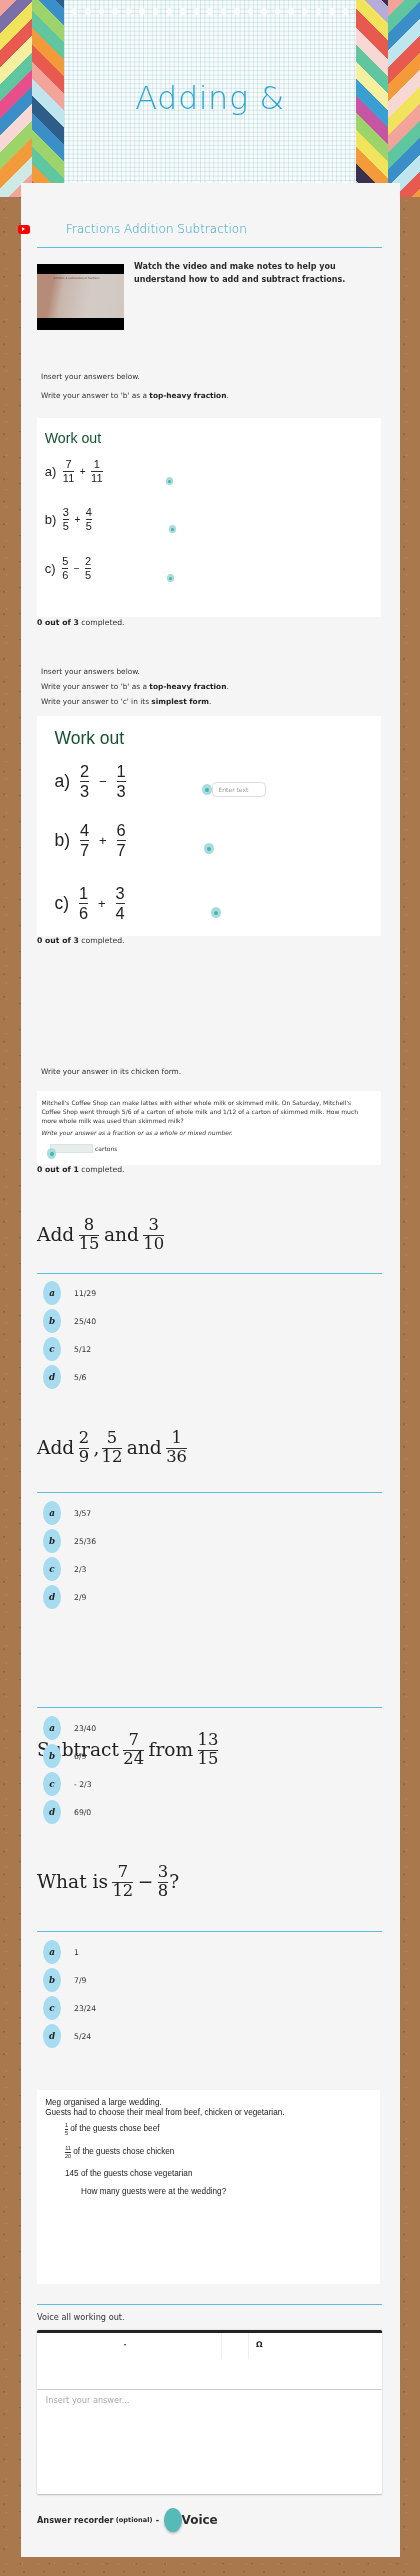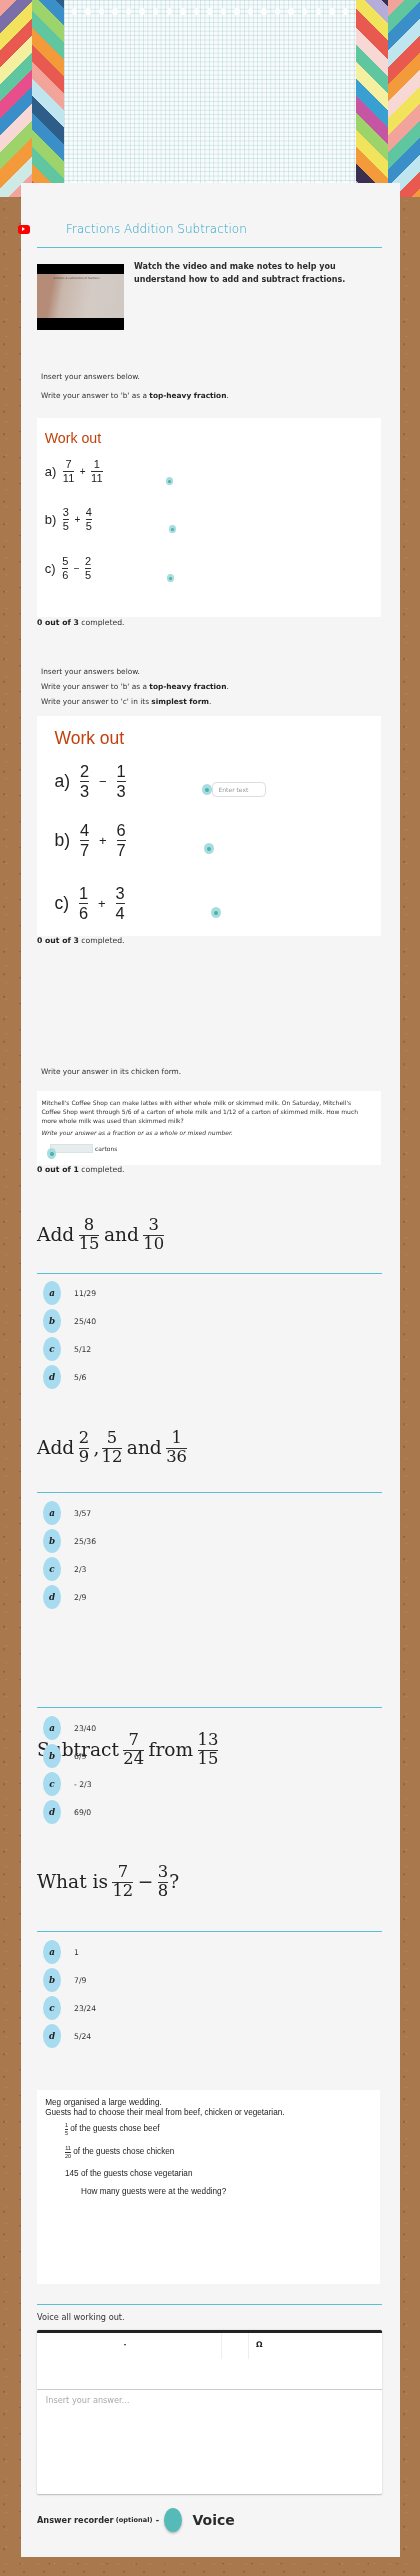--- a/index.html
+++ b/index.html
@@ -63,21 +63,21 @@
     .rule { position: absolute; height: 0.5px; background: #5cbdd6; }
     .thumb { left: 37px; top: 264px; width: 87px; height: 66px; background: #000; }
     .thumb-inner { position: absolute; left: 0; top: 10.4px; width: 87px; height: 44px;
       background: linear-gradient(100deg, #b48c78 0 18%, #c9b6ab 30%, #d4cbc5 60%, #cfc8c2 100%); }
     .thumb-caption { position: absolute; left: 16.4px; top: 1.6px; font-size: 2.7px; color: #555; font-style: italic; }
     .video-desc { left: 134px; top: 260px; width: 241px; font-size: 8px; font-weight: bold; line-height: 13px; color: #2b2b2b; font-family: "DejaVu Sans", sans-serif; }
 
     .instr { font-size: 7.4px; color: #333; line-height: 10px; }
     .instr b { color: #222; }
     .wbox { position: absolute; left: 37px; background: #fff; width: 344px; }
-    .workout-h { position: absolute; font-family: "Liberation Sans", sans-serif; color: #c2410c; }
+    .workout-h { position: absolute; font-family: "Liberation Sans", sans-serif; color: #14532d; }
     .prob { position: absolute; font-family: "Liberation Sans", sans-serif; color: #222; display: flex; align-items: center; }
     .frac { display: inline-flex; flex-direction: column; align-items: center; margin: 0 2.2px; }
     .frac .n, .frac .d { line-height: 1; }
     .frac .bar { height: 0.8px; background: #333; align-self: stretch; margin: 1.1px 0; }
     .op { margin: 0 3.3px; }
     .dot { position: absolute; border-radius: 50%; background: #a9dcdc; }
     .dot::after { content: ""; position: absolute; left: 50%; top: 50%; width: 40%; height: 40%; margin: -20% 0 0 -20%; border-radius: 50%; background: #47b3b3; }
     .text-input { position: absolute; border: 0.5px solid #ddd; border-radius: 4.4px; background: #fff; font-size: 6px; color: #999; padding: 3.3px 5.5px; font-family: "DejaVu Sans", sans-serif; }
     .completed { font-size: 7.7px; color: #333; }
     .completed b { color: #222; }
@@ -105,21 +105,21 @@
     .tb-blank { position: absolute; left: 186px; top: 3.3px; width: 26px; height: 26px; border-right: 0.5px solid #eee; }
     .omega { position: absolute; left: 219px; top: 10px; font-size: 7.7px; font-weight: bold; color: #222; }
     .editor-sep { position: absolute; left: 0; top: 59px; width: 100%; height: 0.5px; background: #ccc; }
     .editor-placeholder { position: absolute; left: 8.8px; top: 65px; font-size: 8.2px; color: #aaa; }
 
     .recorder { position: absolute; left: 37px; top: 2508px; display: flex; align-items: center; font-family: "DejaVu Sans", sans-serif; font-weight: bold; color: #2b2b2b; }
     .recorder .lbl { font-size: 8.2px; }
     .recorder .opt { font-size: 6.6px; margin-left: 2.2px; }
     .recorder .dash { font-size: 8.2px; margin: 0 3.3px; }
     .rec-btn { width: 18px; height: 24px; border-radius: 50%; background: #55bab8; box-shadow: 0 1.6px 2.2px rgba(0,0,0,0.25); margin-left: 1.1px; }
-    .recorder .voice { font-size: 14px; margin-left: 11px; }
+    .recorder .voice { font-size: 12px; }
   </style>
 </head>
 <body>
 
 <div class="banner">
   <div class="chev chev-left"></div>
   <div class="chev chev-left2"></div>
   <div class="paper">
     <div class="holes" style="top:7.7px;">
       <span></span>
@@ -164,20 +164,21 @@
         <span></span>
         <span></span>
         <span></span>
         <span></span>
         <span></span>
     </div>
   </div>
   <div class="chev chev-right"></div>
   <div class="chev chev-right2"></div>
   <div class="banner-title">
+    <div>Adding &amp;</div>
     
   </div>
 </div>
 
 <div class="card"></div>
 
 <div class="yt-icon"></div>
 <div class="abs video-title">Fractions Addition Subtraction</div>
 <div class="rule" style="left:37px; top:247px; width:345px;"></div>
 <div class="abs thumb">

